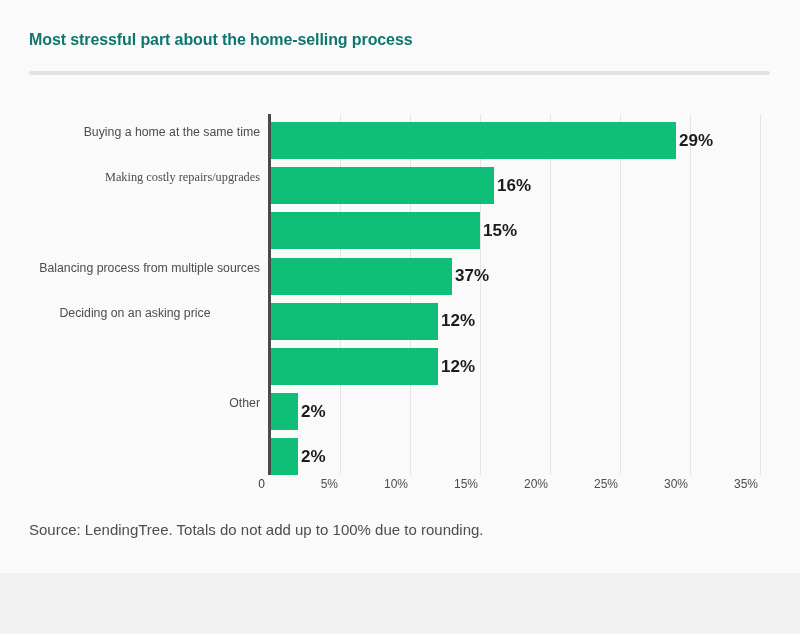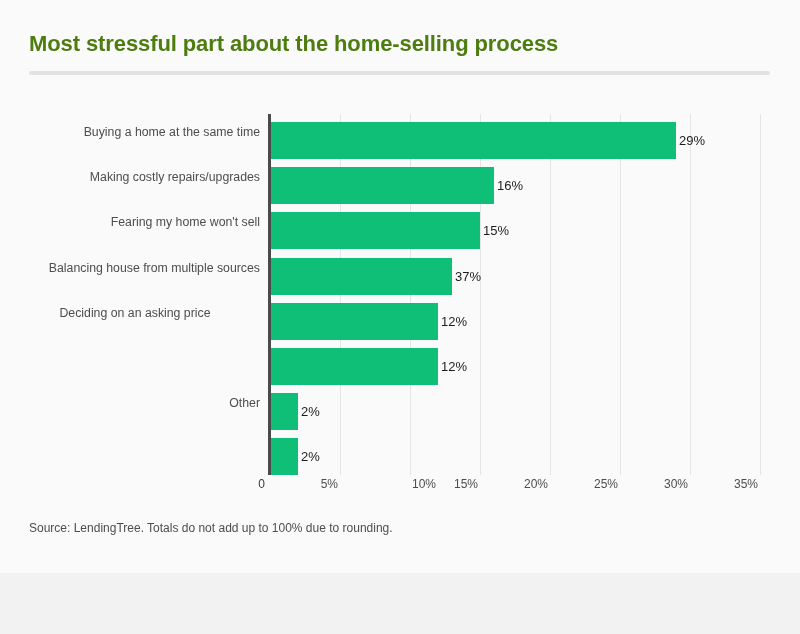--- a/index.html
+++ b/index.html
@@ -12,23 +12,23 @@
     position:relative;
   }
   .card{
     position:absolute;inset:0;
     background:#fafafa;
   }
   
   .chart-title{
     position:absolute;
     left:29px;top:31px;
-    font-size:22px;
+    font-size:16px;
     font-weight:bold;
-    color:#4d7c0f;
+    color:#0f766e;
     letter-spacing:-0.1px;
     white-space:nowrap;
   }
   .title-divider{
     position:absolute;
     left:29px;top:71px;
     width:741px;height:4px;
     background:#e2e2e2;
     border-radius:2px;
   }
@@ -68,22 +68,22 @@
     left:0;
     height:37px;
     display:flex;
     align-items:center;
   }
   .bar{
     height:37px;
     background:#0fbf78;
   }
   .bar-value{
-    font-size:13px;
-    font-weight:normal;
+    font-size:17px;
+    font-weight:bold;
     color:#1c1c1c;
     margin-left:3px;
     white-space:nowrap;
   }
   
   .cat-labels{
     position:absolute;
     left:0;top:114px;
     width:260px;height:361px;
   }
@@ -115,21 +115,21 @@
   }
   .xtick.zero{
     transform:translateX(-100%);
     padding-right:5px;
     color:#3b3b3b;
   }
   
   .source-note{
     position:absolute;
     left:29px;top:521px;
-    font-size:12px;
+    font-size:15px;
     color:#4d4d4d;
     white-space:nowrap;
   }
   
   .footer{
     position:absolute;
     left:0;top:573px;
     width:800px;height:61px;
     background:#f2f2f2;
   }
@@ -186,30 +186,29 @@
             <div class="bar" style="width: 28px; background: rgb(15, 191, 120);"></div>
             <span class="bar-value">2%</span>
           </div>
         </div>
     </div>
   </div>
 
   <div class="yaxis-line"></div>
   <div class="cat-labels" id="cat-labels">
       <div class="cat-label" style="top: 0px;">Buying a home at the same time</div>
-      <div class="cat-label" style="top: 45.2px;">Making costly repairs/upgrades</div>
-      <div class="cat-label" style="top: 90.4px;">Fearing my home won't sell</div>
-      <div class="cat-label" style="top: 135.6px;">Balancing house from multiple sources</div>
+      <div class="cat-label" style="top: 45.2px; font-family: Liberation Serif, serif;">Making costly repairs/upgrades</div>
+      <div class="cat-label" style="top: 135.6px;">Balancing process from multiple sources</div>
       <div class="cat-label" style="top: 180.8px; text-align: center;">Deciding on an asking price</div>
       <div class="cat-label" style="top: 271.2px; text-align: right;">Other</div>
     </div>
   <div class="xaxis" id="xaxis">
       <div class="xtick zero" style="left: 270px;">0</div>
       <div class="xtick" style="left: 340px;">5%</div>
-      <div class="xtick" style="left: 410px; margin-left: 28px;">10%</div>
+      <div class="xtick" style="left: 410px;">10%</div>
       <div class="xtick" style="left: 480px;">15%</div>
       <div class="xtick" style="left: 550px;">20%</div>
       <div class="xtick" style="left: 620px;">25%</div>
       <div class="xtick" style="left: 690px;">30%</div>
       <div class="xtick" style="left: 760px;">35%</div>
     </div>
 
   <div class="source-note">Source: LendingTree. Totals do not add up to 100% due to rounding.</div>
 
   <div class="footer">

